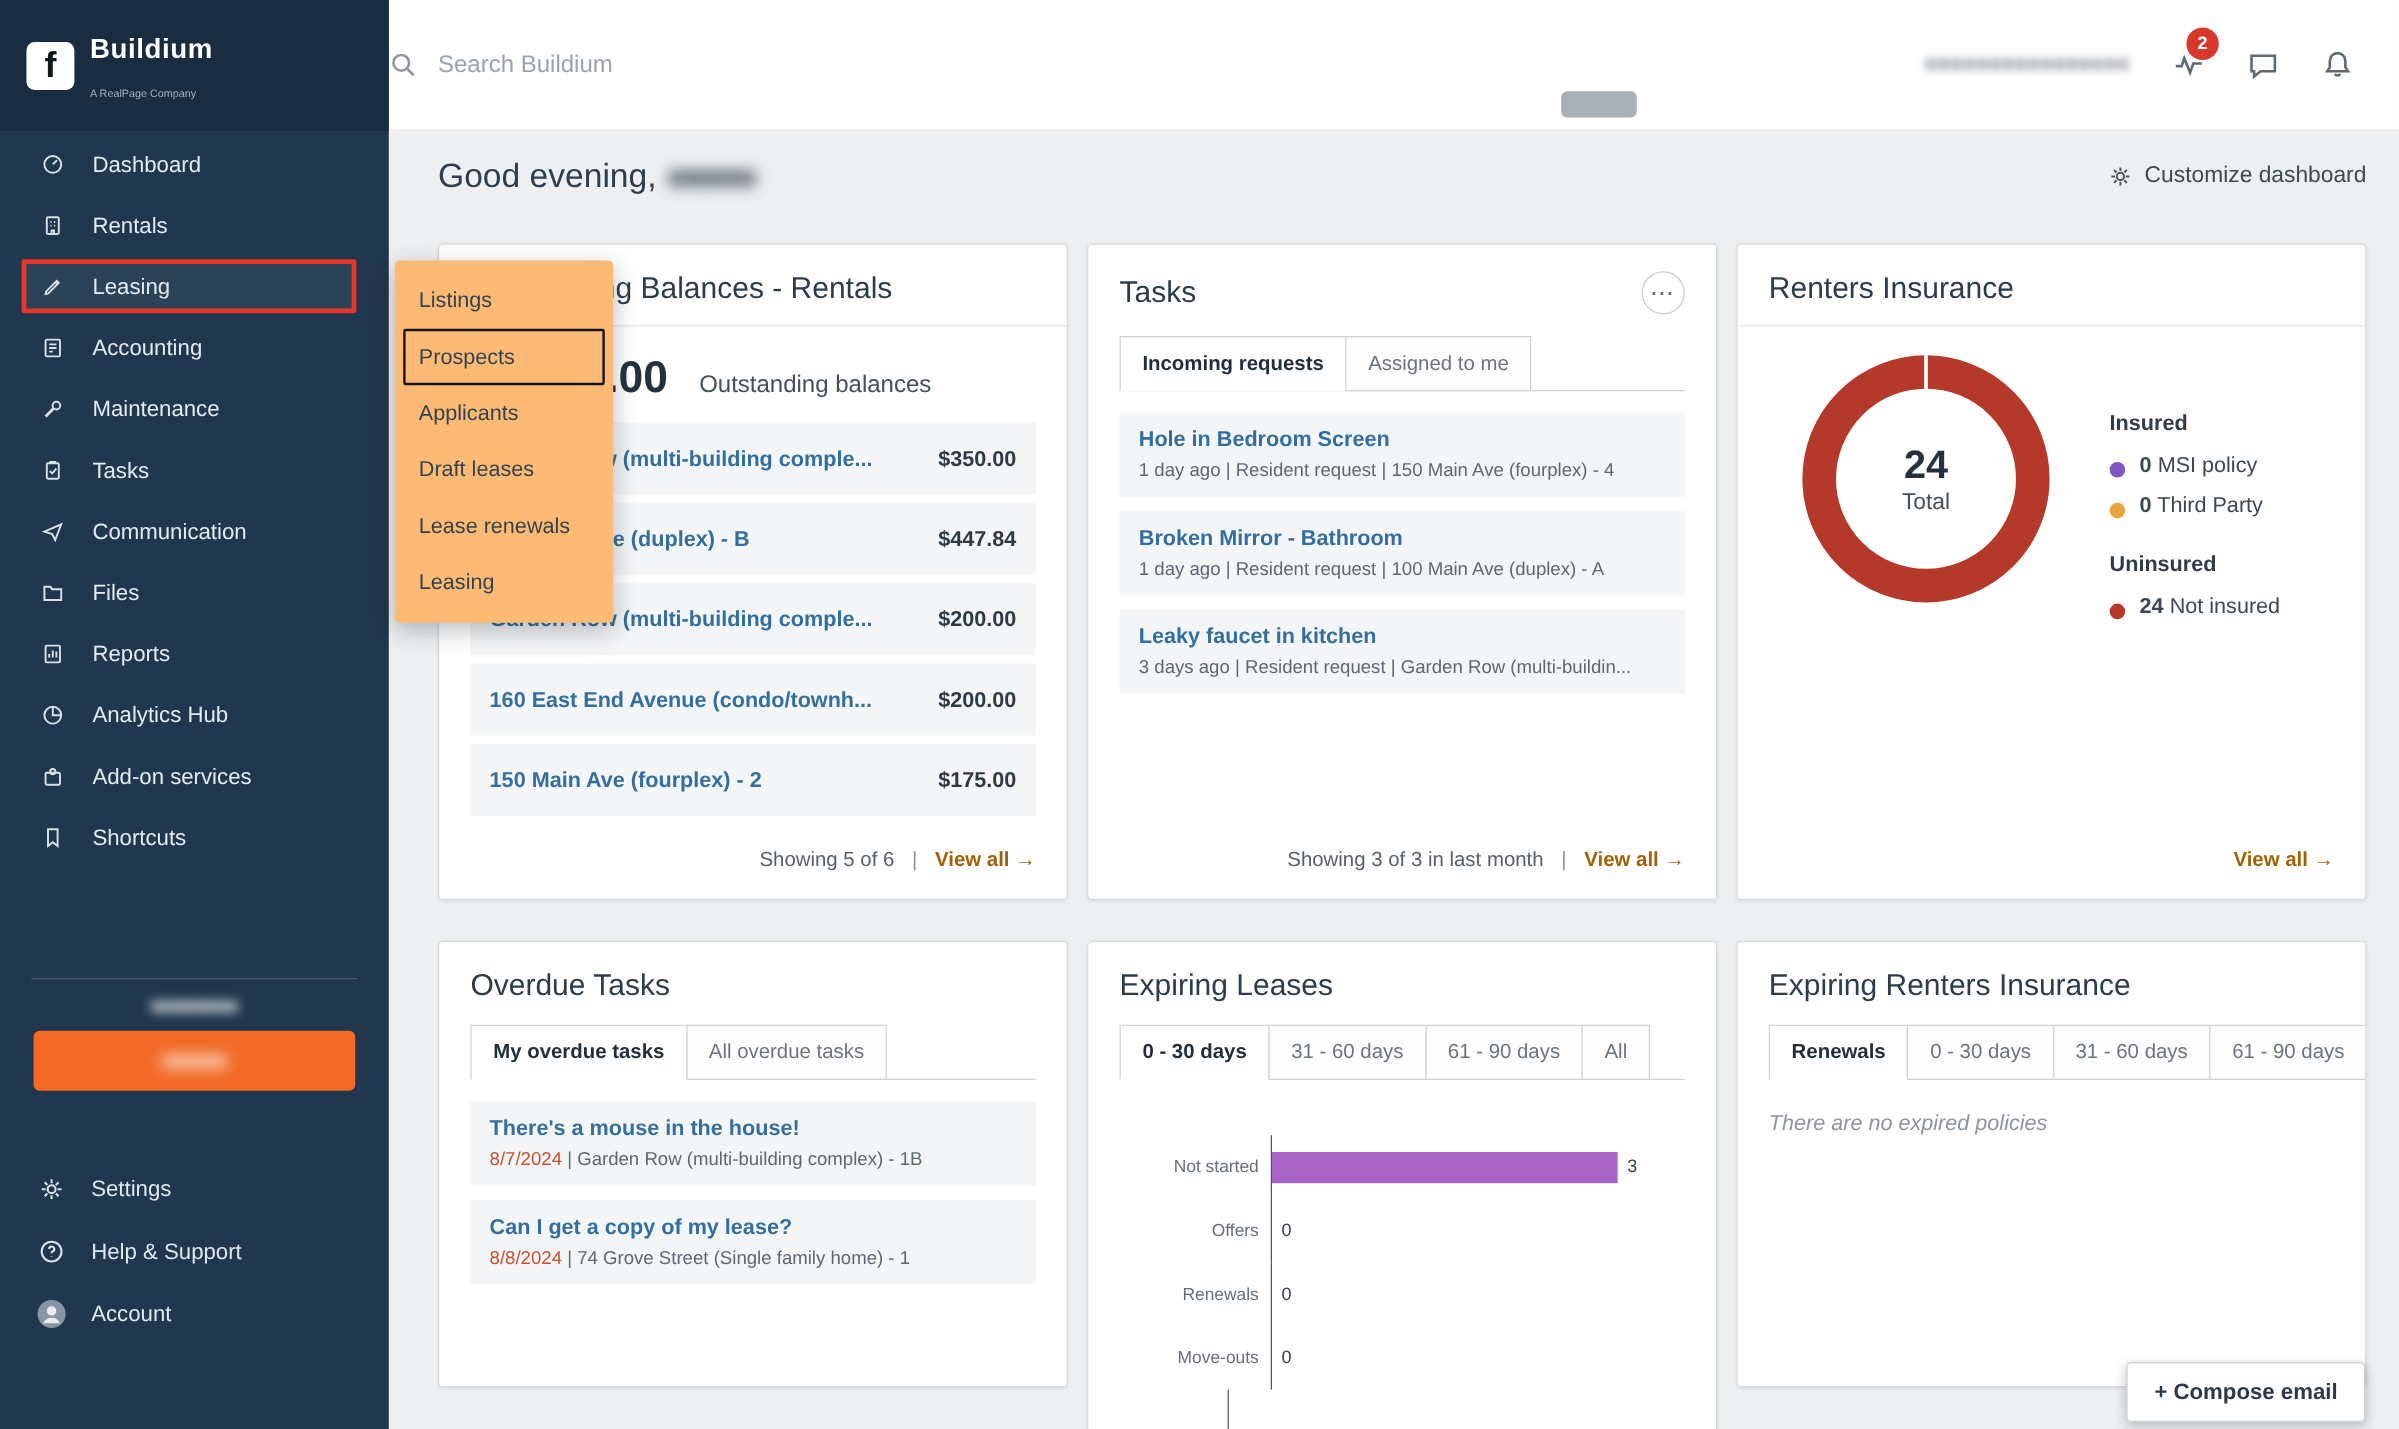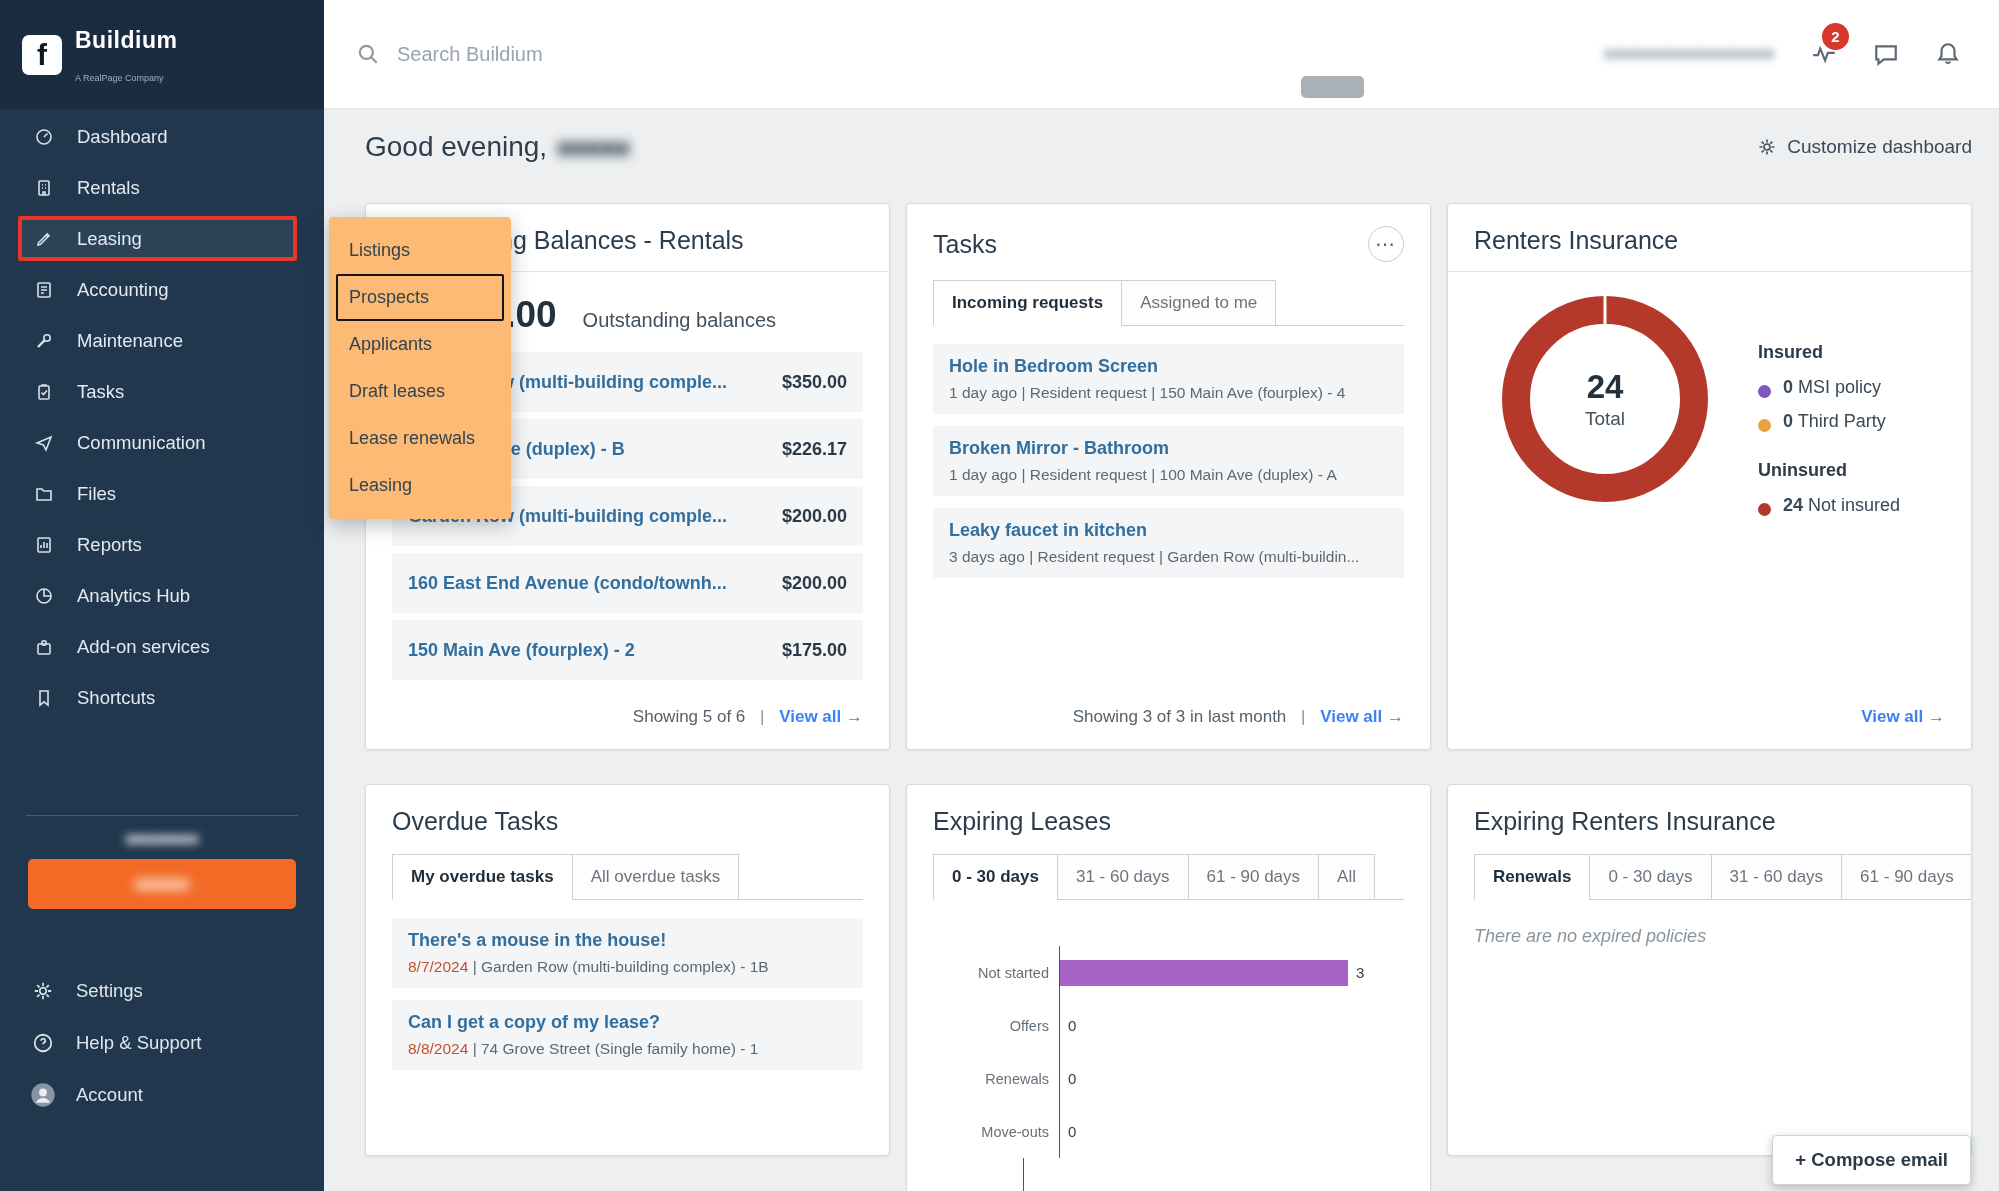--- a/index.html
+++ b/index.html
@@ -34,21 +34,21 @@
 
   .side-foot { position:absolute; bottom:70px; left:0; right:0; }
   .foot-item { height:52px; display:flex; align-items:center; gap:20px;
                padding-left:30px; font-size:18.5px; cursor:pointer; }
   .foot-item .ic { width:26px; display:flex; justify-content:center; }
 
   
   .topbar { position:absolute; left:324px; top:0; width:1675px; height:109px;
             background:#fff; border-bottom:1px solid #e4e6e8; z-index:10;
             display:flex; align-items:center; }
-  .search { display:flex; align-items:center; gap:17px; padding-left:32px; flex:1; }
+  .search { display:flex; align-items:center; gap:17px; flex:1; }
   .search input { border:none; outline:none; font-size:20px; color:#5a6570; width:420px;
                   background:transparent; font-family:"Liberation Sans", sans-serif; }
   .search input::placeholder { color:#9aa4ad; }
   .topbar-right { display:flex; align-items:center; gap:36px; padding-right:38px; }
   .redacted-email { filter:blur(4px); color:#8d979f; font-size:16px; letter-spacing:1px; }
   .icon-btn { position:relative; cursor:pointer; display:flex; }
   .badge { position:absolute; top:-18px; right:-12px; width:27px; height:27px;
            background:#d8372b; color:#fff; border-radius:50%; font-size:15px;
            font-weight:bold; display:flex; align-items:center; justify-content:center; }
   .top-handle { position:absolute; left:977px; top:76px; width:63px; height:22px;
@@ -88,21 +88,21 @@
   .bal-row { height:60px; background:#f4f5f6; margin-bottom:7px; display:flex;
              justify-content:space-between; align-items:center; padding:0 16px;
              cursor:pointer; }
   .bal-name { color:#336f9e; font-weight:bold; font-size:18px; white-space:nowrap;
               overflow:hidden; }
   .bal-amt { font-size:18px; font-weight:bold; color:#2c3a47; margin-left:12px; }
 
   .card-foot { margin-top:auto; padding:16px 26px 22px; text-align:right; font-size:17px; }
   .showing { color:#55616b; }
   .sep { color:#8a949c; margin:0 10px; }
-  .view-all { color:#3b82f6; font-weight:bold; cursor:pointer; }
+  .view-all { color:#a16207; font-weight:bold; cursor:pointer; }
 
   .ellipsis-btn { width:36px; height:36px; border:1px solid #c6cbd0; border-radius:50%;
                   display:flex; align-items:center; justify-content:center;
                   font-size:20px; color:#55616b; letter-spacing:2px; cursor:pointer;
                   background:#fff; }
 
   .tabstrip { display:flex; margin:2px 26px 0; border-bottom:1px solid #ccd1d5; }
   .tab { padding:12px 18px; font-size:17px; color:#6a7580; background:#fdfdfd;
          border:1px solid #ccd1d5; margin-right:-1px; margin-bottom:-1px;
          cursor:pointer; white-space:nowrap; }
@@ -375,21 +375,21 @@
         <span class="total">$1,200.00</span>
         <span class="total-label">Outstanding balances</span>
       </div>
       <div class="balance-list">
         <div class="bal-row">
           <span class="bal-name">Garden Row (multi-building comple...</span>
           <span class="bal-amt">$350.00</span>
         </div>
         <div class="bal-row">
           <span class="bal-name">100 Main Ave (duplex) - B</span>
-          <span class="bal-amt">$226.17</span>
+          <span class="bal-amt">$447.84</span>
         </div>
         <div class="bal-row">
           <span class="bal-name">Garden Row (multi-building comple...</span>
           <span class="bal-amt">$200.00</span>
         </div>
         <div class="bal-row">
           <span class="bal-name">160 East End Avenue (condo/townh...</span>
           <span class="bal-amt">$200.00</span>
         </div>
         <div class="bal-row">

